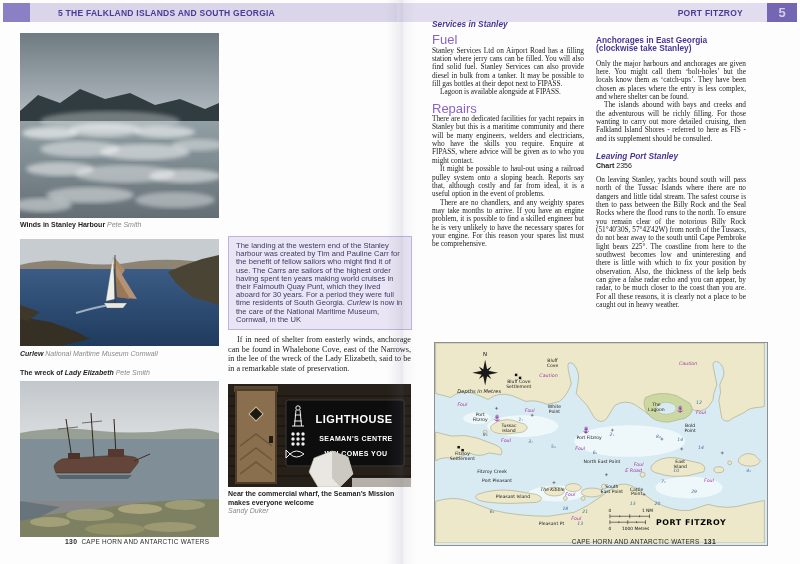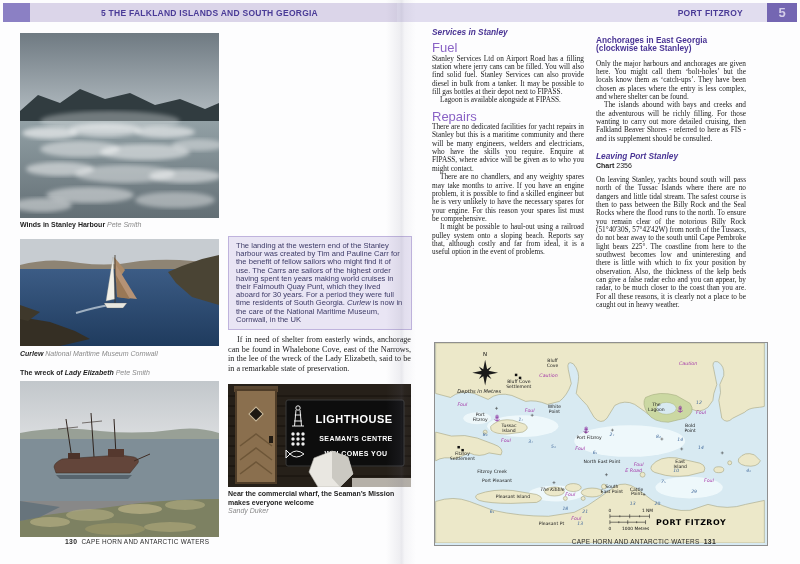--- a/index.html
+++ b/index.html
@@ -3,21 +3,21 @@
 <meta charset="utf-8">
 <style>
   html,body{margin:0;padding:0;background:#ffffff;}
   .spread{position:relative;width:800px;height:564px;background:#fdfdfe;overflow:hidden;font-family:"Liberation Sans",sans-serif;}
   .abs{position:absolute;}
   
   .hdr-sq-left{left:3px;top:3px;width:27px;height:19px;background:#8b80c4;}
   .hdr-bar-left{left:30px;top:3px;width:367px;height:19px;background:#dbd5e9;display:flex;align-items:center;}
   .hdr-bar-right{left:397px;top:3px;width:370px;height:19px;background:#e1ddef;display:flex;align-items:center;justify-content:flex-end;}
   .hdr-txt{font-size:8.5px;font-weight:bold;color:#4a3b97;letter-spacing:.25px;}
-  .hdr-bar-left .hdr-txt{padding-left:71px;}
+  .hdr-bar-left .hdr-txt{padding-left:28px;}
   .hdr-bar-right .hdr-txt{padding-right:24px;}
   .hdr-sq-right{left:767px;top:3px;width:30px;height:19px;background:#7466b2;display:flex;align-items:center;justify-content:center;font-size:13px;font-weight:bold;color:#d3cde8;}
   
   .footer{top:538px;font-size:6.4px;color:#2a2a2a;letter-spacing:.3px;}
   .footer .pg{font-weight:bold;font-size:6.8px;}
   .foot-left{left:65px;}
   .foot-right{right:84px;}
   
   .photo{background:#888;}
   .photo svg{display:block;}
@@ -205,36 +205,36 @@
       <rect x="124" y="94" width="59" height="9" fill="#b5b0a8"></rect>
       <path d="M86,74 L104,67 L120,73 L125,90 L112,103 L90,103 L81,88 Z" fill="#e9e7e1" stroke="#b9b7b0" stroke-width=".6"></path>
       <path d="M104,67 L120,73 L125,90 L112,103 L104,94 Z" fill="#cbc9c2"></path>
     </svg>
   </div>
   <div class="abs cap" style="left:228px;top:490px;width:170px;">
     <span class="bd">Near the commercial wharf, the Seaman’s Mission makes everyone welcome</span><br>
     <span class="credit">Sandy Duker</span>
   </div>
 
-  <div class="abs col serif colbody" style="left:432px;top:28px;width:152px;">
+  <div class="abs col serif colbody" style="left:432px;top:20px;width:152px;">
     <div class="h-main h-ital" style="font-family:'Liberation Sans',sans-serif;">Services in Stanley</div>
     <div class="h-sub" style="font-family:'Liberation Sans',sans-serif;">Fuel</div>
     <p>Stanley Services Ltd on Airport Road has a filling station where jerry cans can be filled. You will also find solid fuel. Stanley Services can also provide diesel in bulk from a tanker. It may be possible to fill gas bottles at their depot next to FIPASS.</p>
     <p class="ind">Lagoon is available alongside at FIPASS.</p>
     <div class="h-sub" style="font-family:'Liberation Sans',sans-serif;">Repairs</div>
     <p>There are no dedicated facilities for yacht repairs in Stanley but this is a maritime community and there will be many engineers, welders and electricians, who have the skills you require. Enquire at FIPASS, where advice will be given as to who you might contact.</p>
+    <p class="ind">It might be possible to haul-out using a railroad pulley system onto a sloping beach. Reports say that, although costly and far from ideal, it is a useful option in the event of problems.</p>
     <p class="ind">There are no chandlers, and any weighty spares may take months to arrive. If you have an engine problem, it is possible to find a skilled engineer but he is very unlikely to have the necessary spares for your engine. For this reason your spares list must be comprehensive.</p>
-    <p class="ind">It might be possible to haul-out using a railroad pulley system onto a sloping beach. Reports say that, although costly and far from ideal, it is a useful option in the event of problems.</p>
   </div>
 
   <div class="abs col serif colbody" style="left:596px;top:36px;width:150px;">
     <div class="h-main" style="font-family:'Liberation Sans',sans-serif;margin-bottom:0;">Anchorages in East Georgia</div>
     <div class="h-main" style="font-family:'Liberation Sans',sans-serif;margin-bottom:7px;">(clockwise take Stanley)</div>
     <p>Only the major harbours and anchorages are given here. You might call them ‘bolt-holes’ but the locals know them as ‘catch-ups’. They have been chosen as places where the entry is less complex, and where shelter can be found.</p>
-    <p class="ind"><span>The islands abound with bays and creeks and the adventurous will be richly filling. For those wanting to carry out more detailed cruising, then </span><span class="it">Falkland Beaver Shores</span><span> - referred to here as </span><span class="it">FIS</span><span> - and its supplement should be consulted.</span></p>
+    <p class="ind"><span>The islands abound with bays and creeks and the adventurous will be richly filling. For those wanting to carry out more detailed cruising, then </span><span class="it">Falkland Island Shores</span><span> - referred to here as </span><span class="it">FIS</span><span> - and its supplement should be consulted.</span></p>
     <div class="h-main h-ital" style="font-family:'Liberation Sans',sans-serif;margin:9px 0 1px 0;">Leaving Port Stanley</div>
     <div class="chartline" style="font-family:'Liberation Sans',sans-serif;">
       <span class="bd">Chart</span>
       <span>2356</span>
     </div>
     <p>On leaving Stanley, yachts bound south will pass north of the Tussac Islands where there are no dangers and little tidal stream. The safest course is then to pass between the Billy Rock and the Seal Rocks where the flood runs to the north. To ensure you remain clear of the notorious Billy Rock (51°40'30S, 57°42'42W) from north of the Tussacs, do not bear away to the south until Cape Pembroke light bears 225°. The coastline from here to the southwest becomes low and uninteresting and there is little with which to fix your position by observation. Also, the thickness of the kelp beds can give a false radar echo and you can appear, by radar, to be much closer to the coast than you are. For all these reasons, it is clearly not a place to be caught out in heavy weather.</p>
   </div>
 
   <div class="abs mapbox">
     <svg width="330" height="200" viewBox="0 0 332 202">

